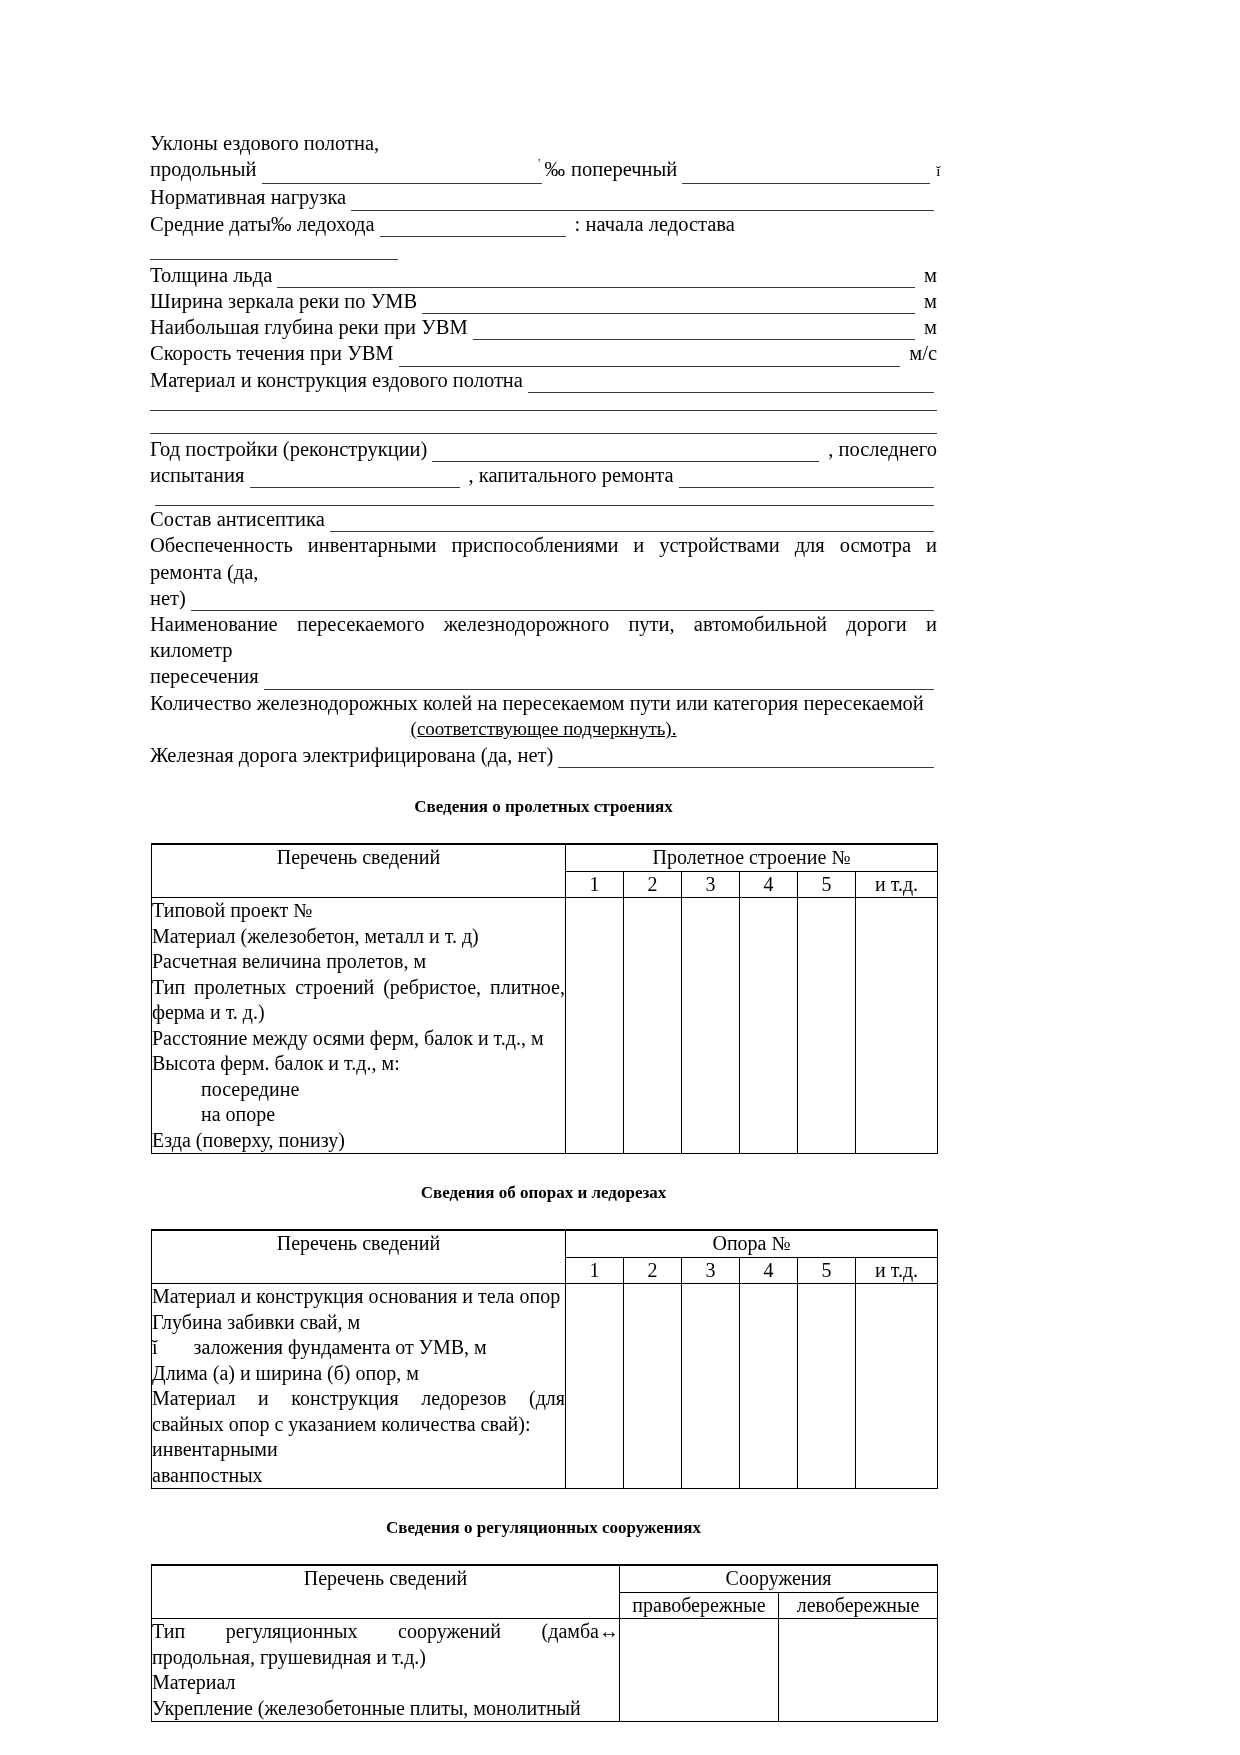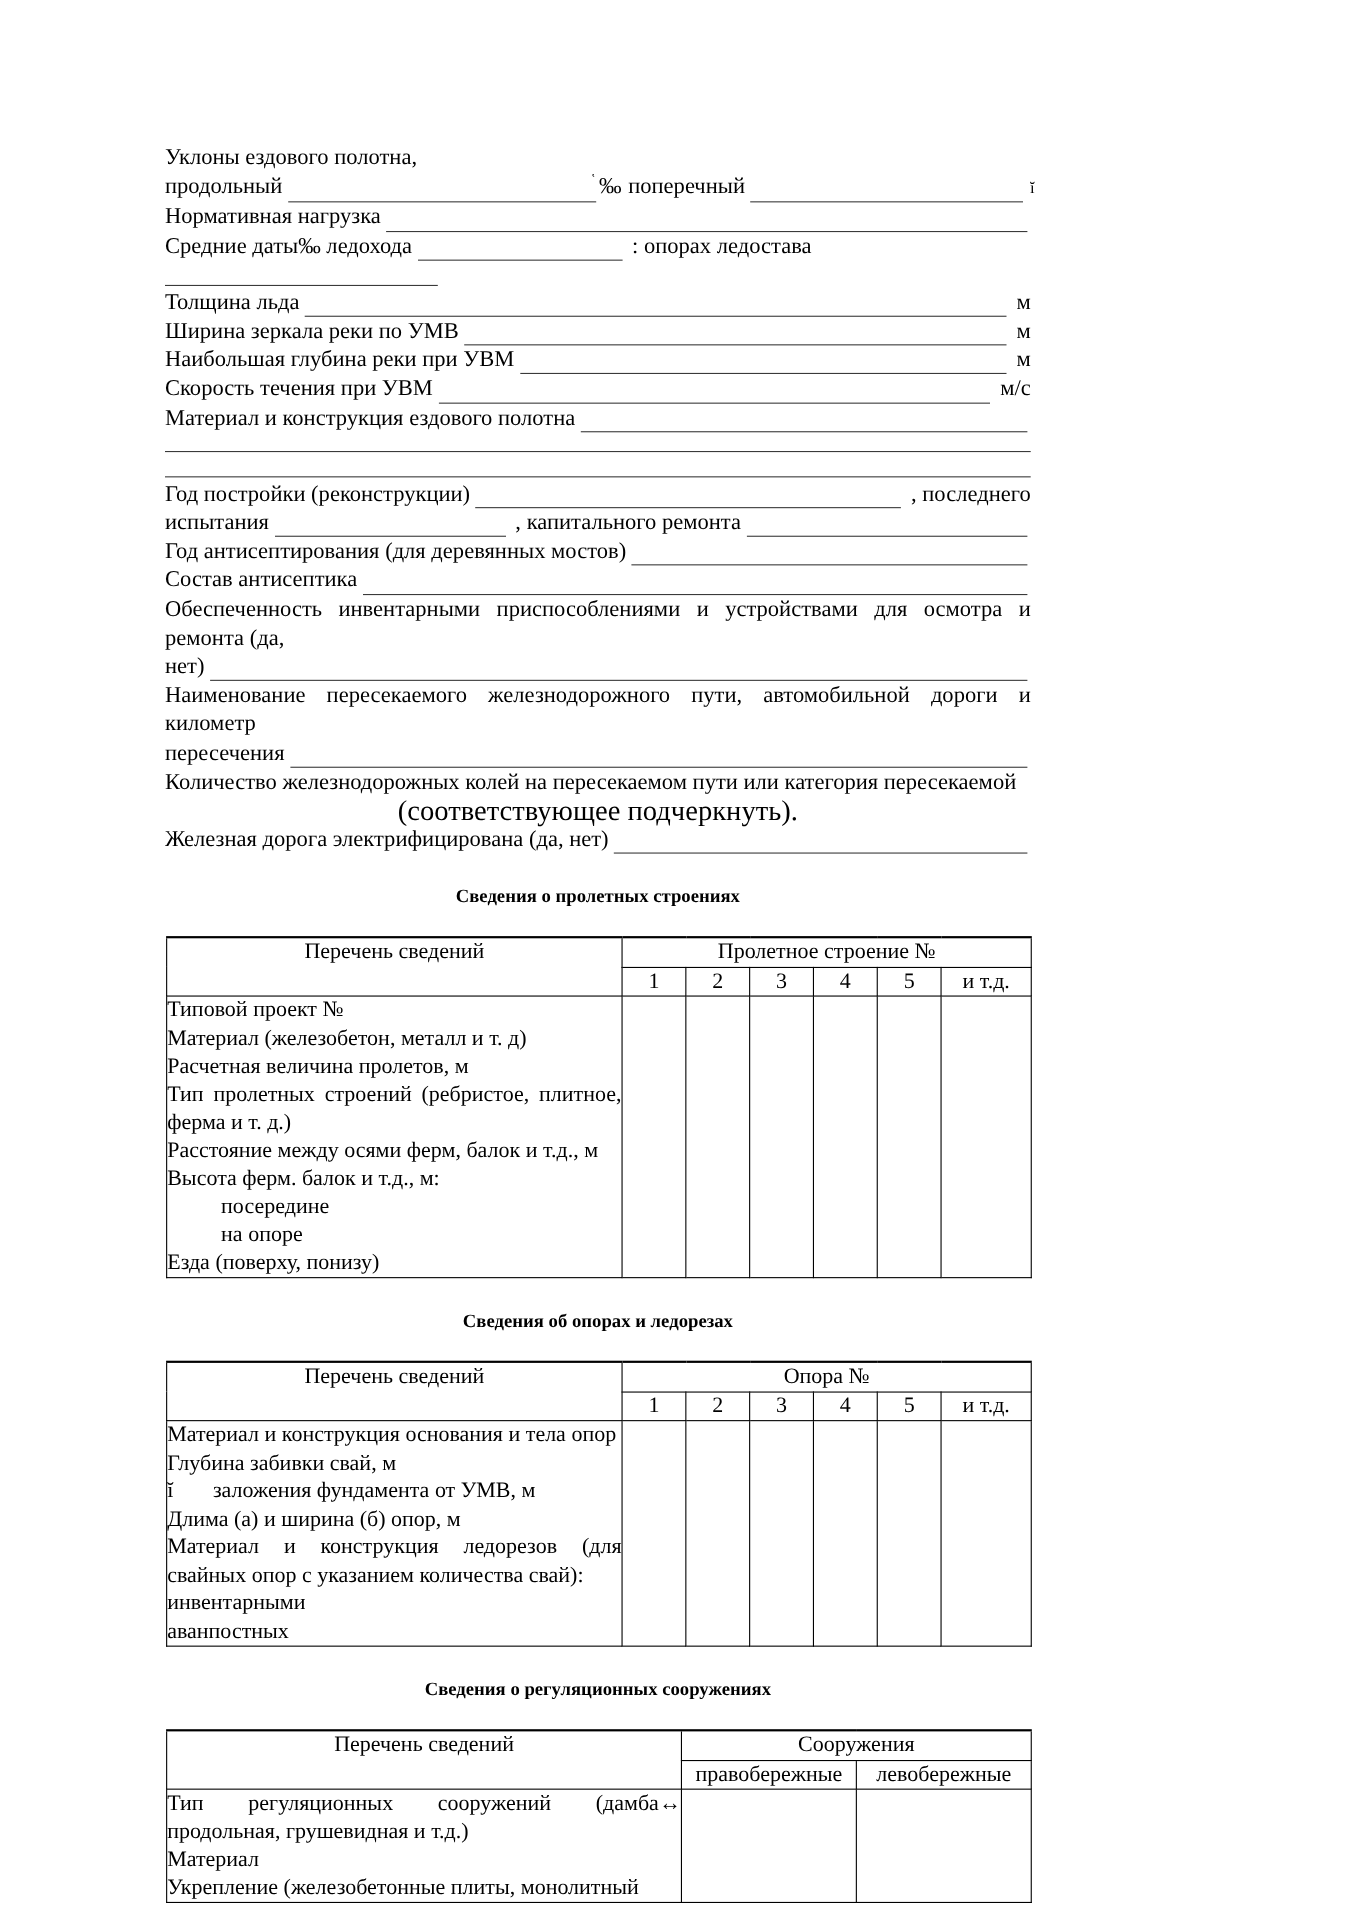--- a/index.html
+++ b/index.html
@@ -67,22 +67,23 @@
     border-bottom: 1.3px solid #3a3a3a;
     height: 0;
     margin-top: 22px;
     margin-bottom: 2px;
   }
   .rule-solo.short { width: 248px; }
   .rule-full { width: 100%; }
   .rule-gap { margin-top: 17px; }
   .center-note {
     text-align: center;
-    font-size: 26px;
+    font-size: 19px;
     line-height: 26.2px;
+    text-decoration: underline;
   }
 
   
   .sec-title {
     text-align: center;
     font-weight: bold;
     font-size: 17px;
     margin: 29px 0 26px 0;
   }
 
@@ -144,21 +145,21 @@
     </div>
 
     <div class="line">
       <span class="lbl">Нормативная нагрузка</span>
       <span class="fill"></span>
     </div>
 
     <div class="line">
       <span class="lbl">Средние даты‰ ледохода</span>
       <span class="fill w3"></span>
-      <span class="unit">: опорах ледостава</span>
+      <span class="unit">: начала ледостава</span>
     </div>
 
     <div class="rule-solo short"></div>
 
     <div class="line">
       <span class="lbl">Толщина льда</span>
       <span class="fill"></span>
       <span class="unit">м</span>
     </div>
 
@@ -194,21 +195,20 @@
     </div>
 
     <div class="line">
       <span class="lbl">испытания</span>
       <span class="fill w4"></span>
       <span class="unit">, капитального ремонта</span>
       <span class="fill"></span>
     </div>
 
     <div class="line">
-      <span class="lbl">Год антисептирования (для деревянных мостов)</span>
       <span class="fill"></span>
     </div>
 
     <div class="line">
       <span class="lbl">Состав антисептика</span>
       <span class="fill"></span>
     </div>
 
     <div class="line wrapline">
       <span>Обеспеченность инвентарными приспособлениями и устройствами для осмотра и ремонта (да,</span>

